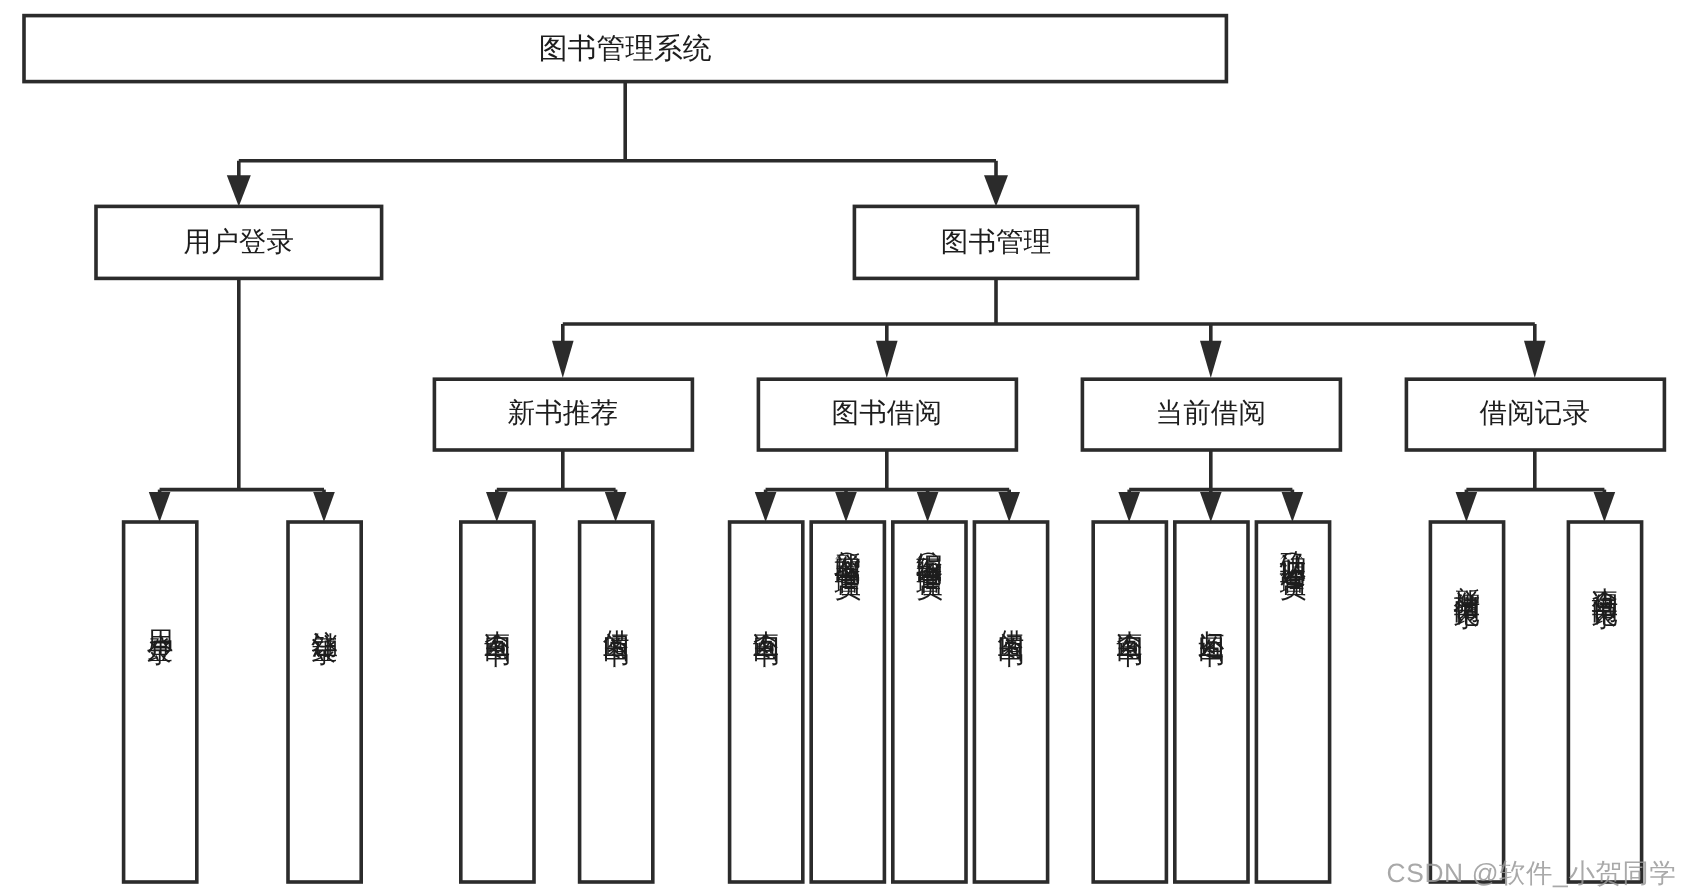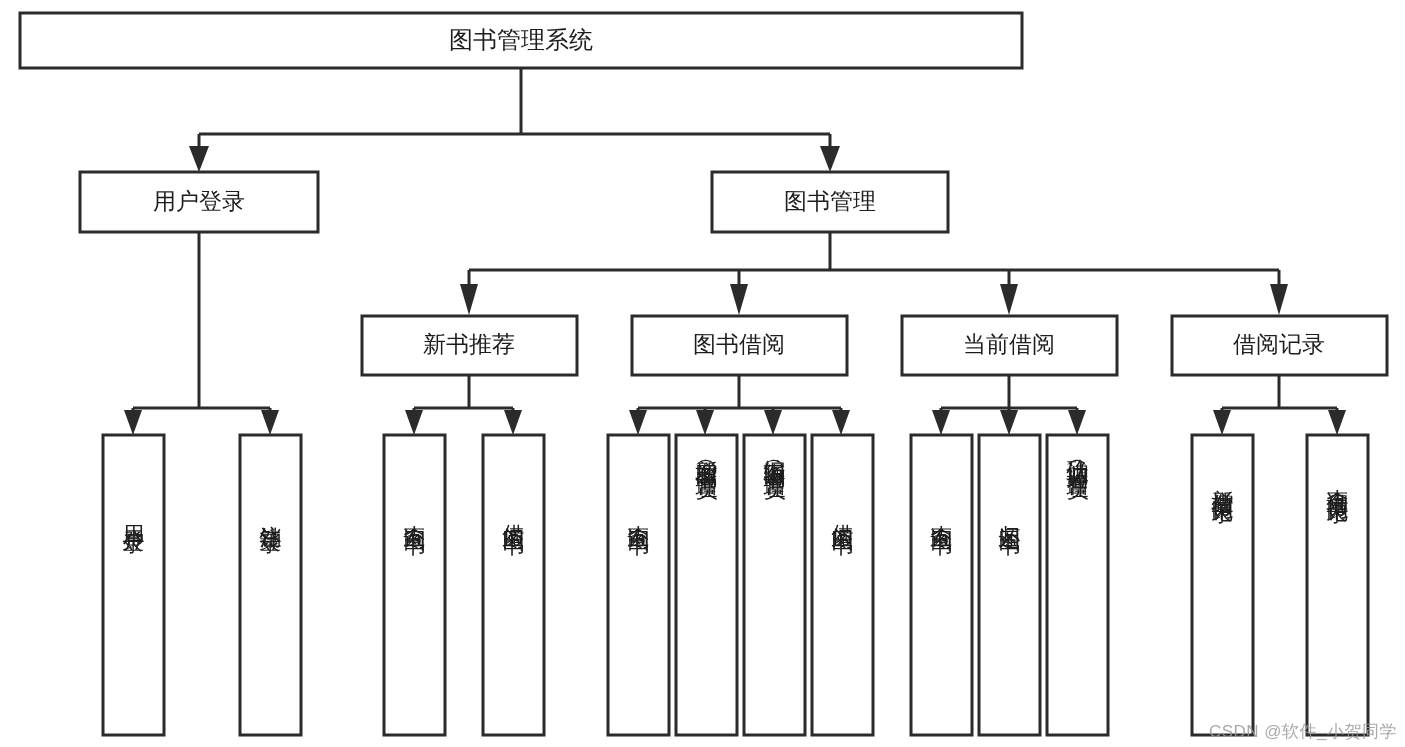--- a/index.html
+++ b/index.html
@@ -71,21 +71,21 @@
     line-height: 1;
     letter-spacing: 3px;
     color: #1d1d1d;
     white-space: nowrap;
   }
   .watermark {
     position: absolute;
     right: 8px;
     bottom: 4px;
     font-family: "Liberation Sans", "DejaVu Sans", sans-serif;
-    font-size: 17px;
+    font-size: 22px;
     color: #9a9a9a;
     letter-spacing: 0.5px;
     opacity: 0.85;
     user-select: none;
   }
 </style>
 </head>
 <body>
 
 <div id="diagram-root">

